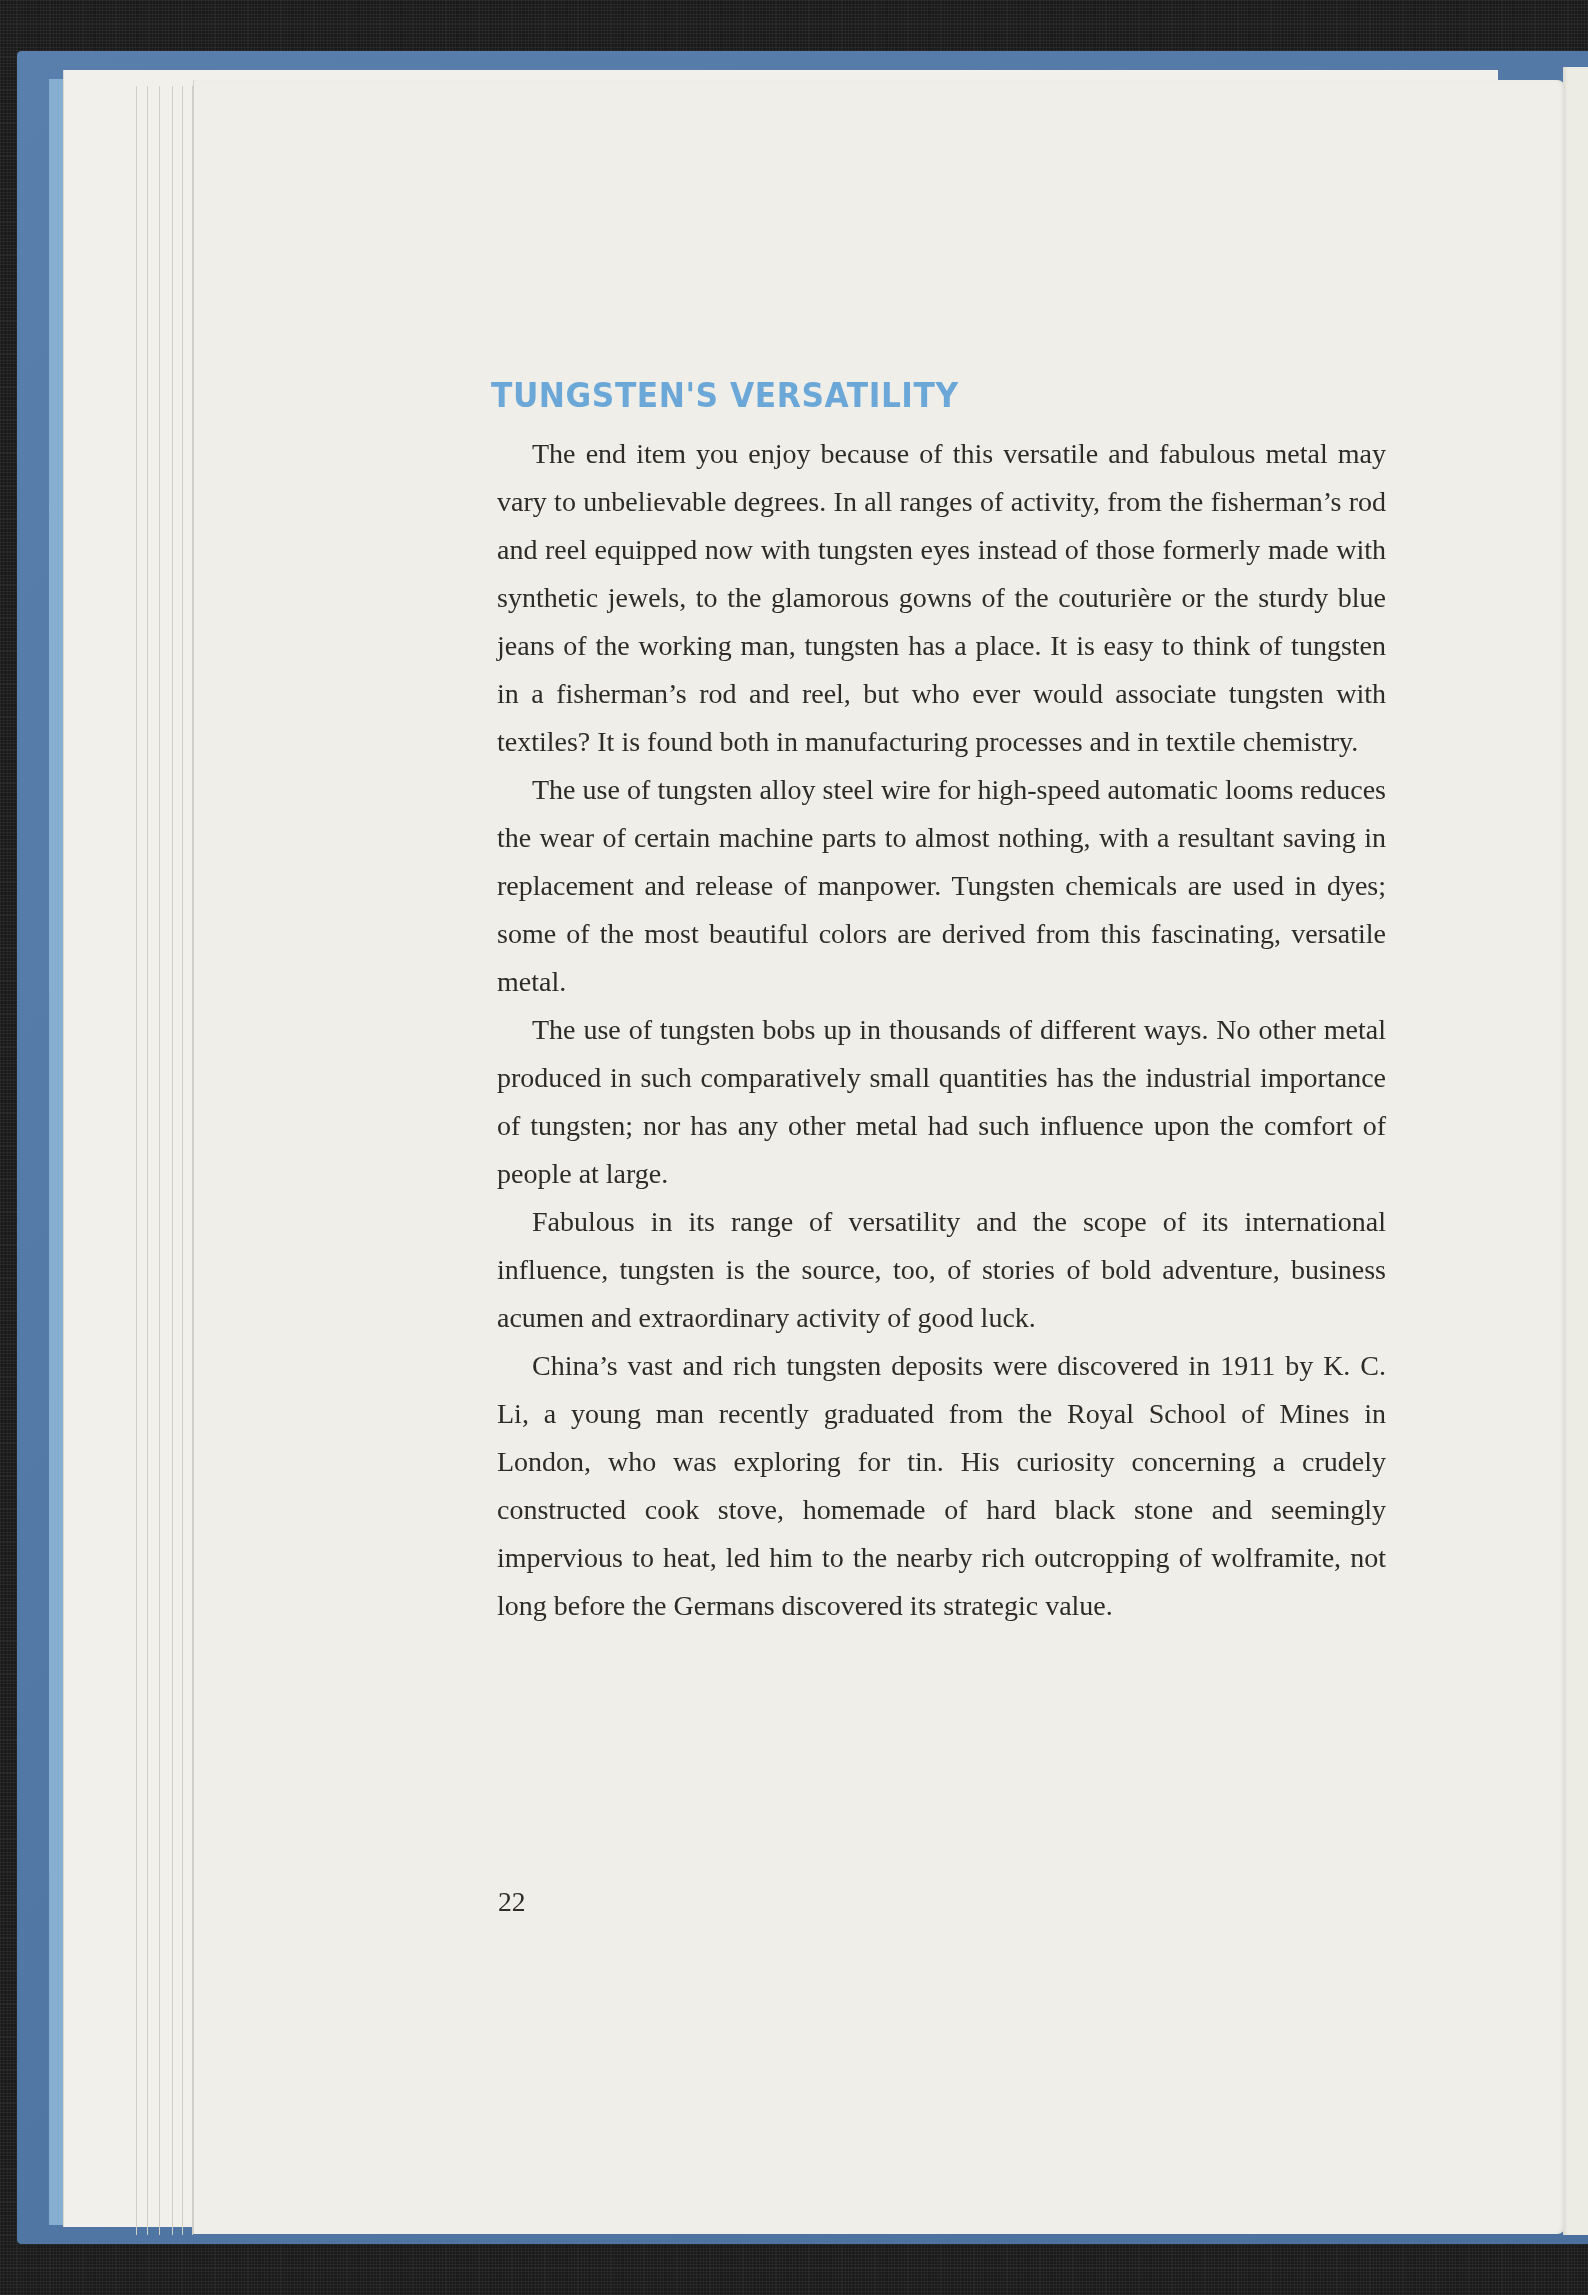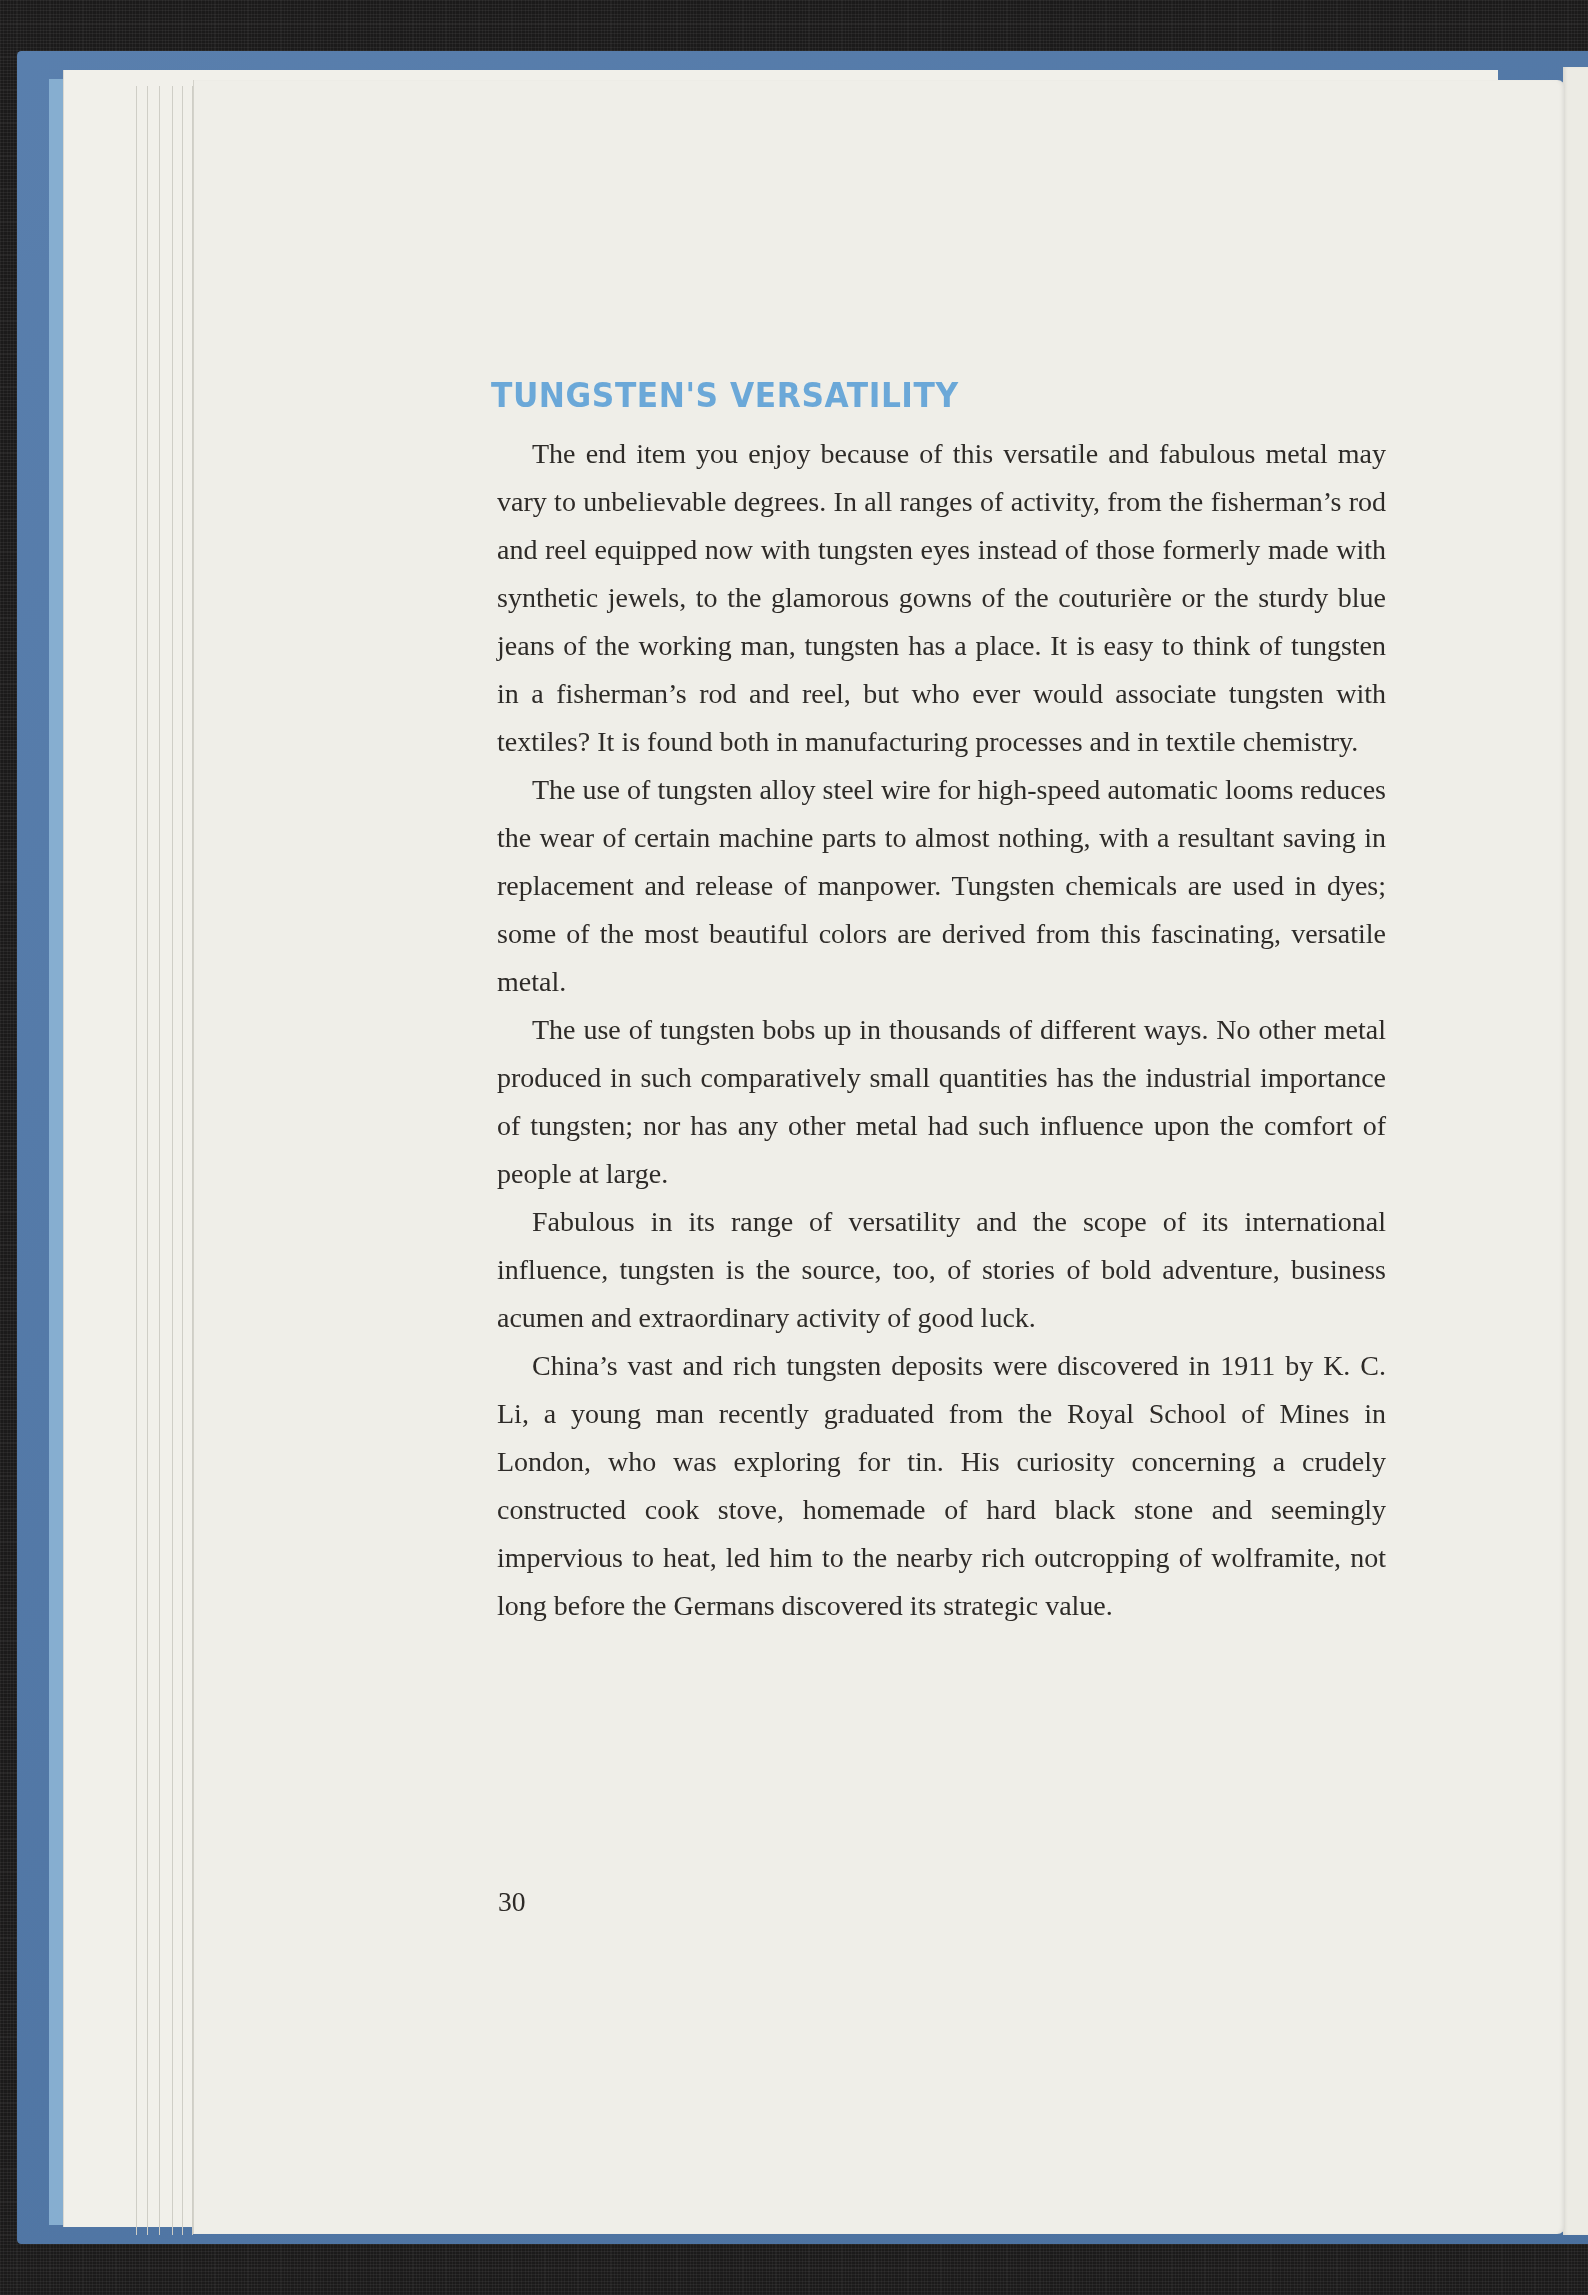--- a/index.html
+++ b/index.html
@@ -113,14 +113,14 @@
 <h1 class="heading">TUNGSTEN'S VERSATILITY</h1>
 
 <div class="body-text">
   <p class="para">The end item you enjoy because of this versatile and fabulous metal may vary to unbelievable degrees.  In all ranges of activity, from the fisherman’s rod and reel equipped now with tungsten eyes instead of those formerly made with synthetic jewels, to the glamorous gowns of the couturière or the sturdy blue jeans of the working man, tungsten has a place.  It is easy to think of tungsten in a fisherman’s rod and reel, but who ever would associate tungsten with textiles?  It is found both in manufacturing processes and in textile chemistry.</p>
   <p class="para">The use of tungsten alloy steel wire for high-speed automatic looms reduces the wear of certain machine parts to almost nothing, with a resultant saving in replacement and release of manpower.  Tungsten chemicals are used in dyes; some of the most beautiful colors are derived from this fascinating, versatile metal.</p>
   <p class="para">The use of tungsten bobs up in thousands of different ways. No other metal produced in such comparatively small quantities has the industrial importance of tungsten; nor has any other metal had such influence upon the comfort of people at large.</p>
   <p class="para">Fabulous in its range of versatility and the scope of its international influence, tungsten is the source, too, of stories of bold adventure, business acumen and extraordinary activity of good luck.</p>
   <p class="para">China’s vast and rich tungsten deposits were discovered in 1911 by K. C. Li, a young man recently graduated from the Royal School of Mines in London, who was exploring for tin. His curiosity concerning a crudely constructed cook stove, homemade of hard black stone and seemingly impervious to heat, led him to the nearby rich outcropping of wolframite, not long before the Germans discovered its strategic value.</p>
 </div>
 
-<div class="page-number">30</div>
+<div class="page-number">22</div>
 
 
 </body></html>

